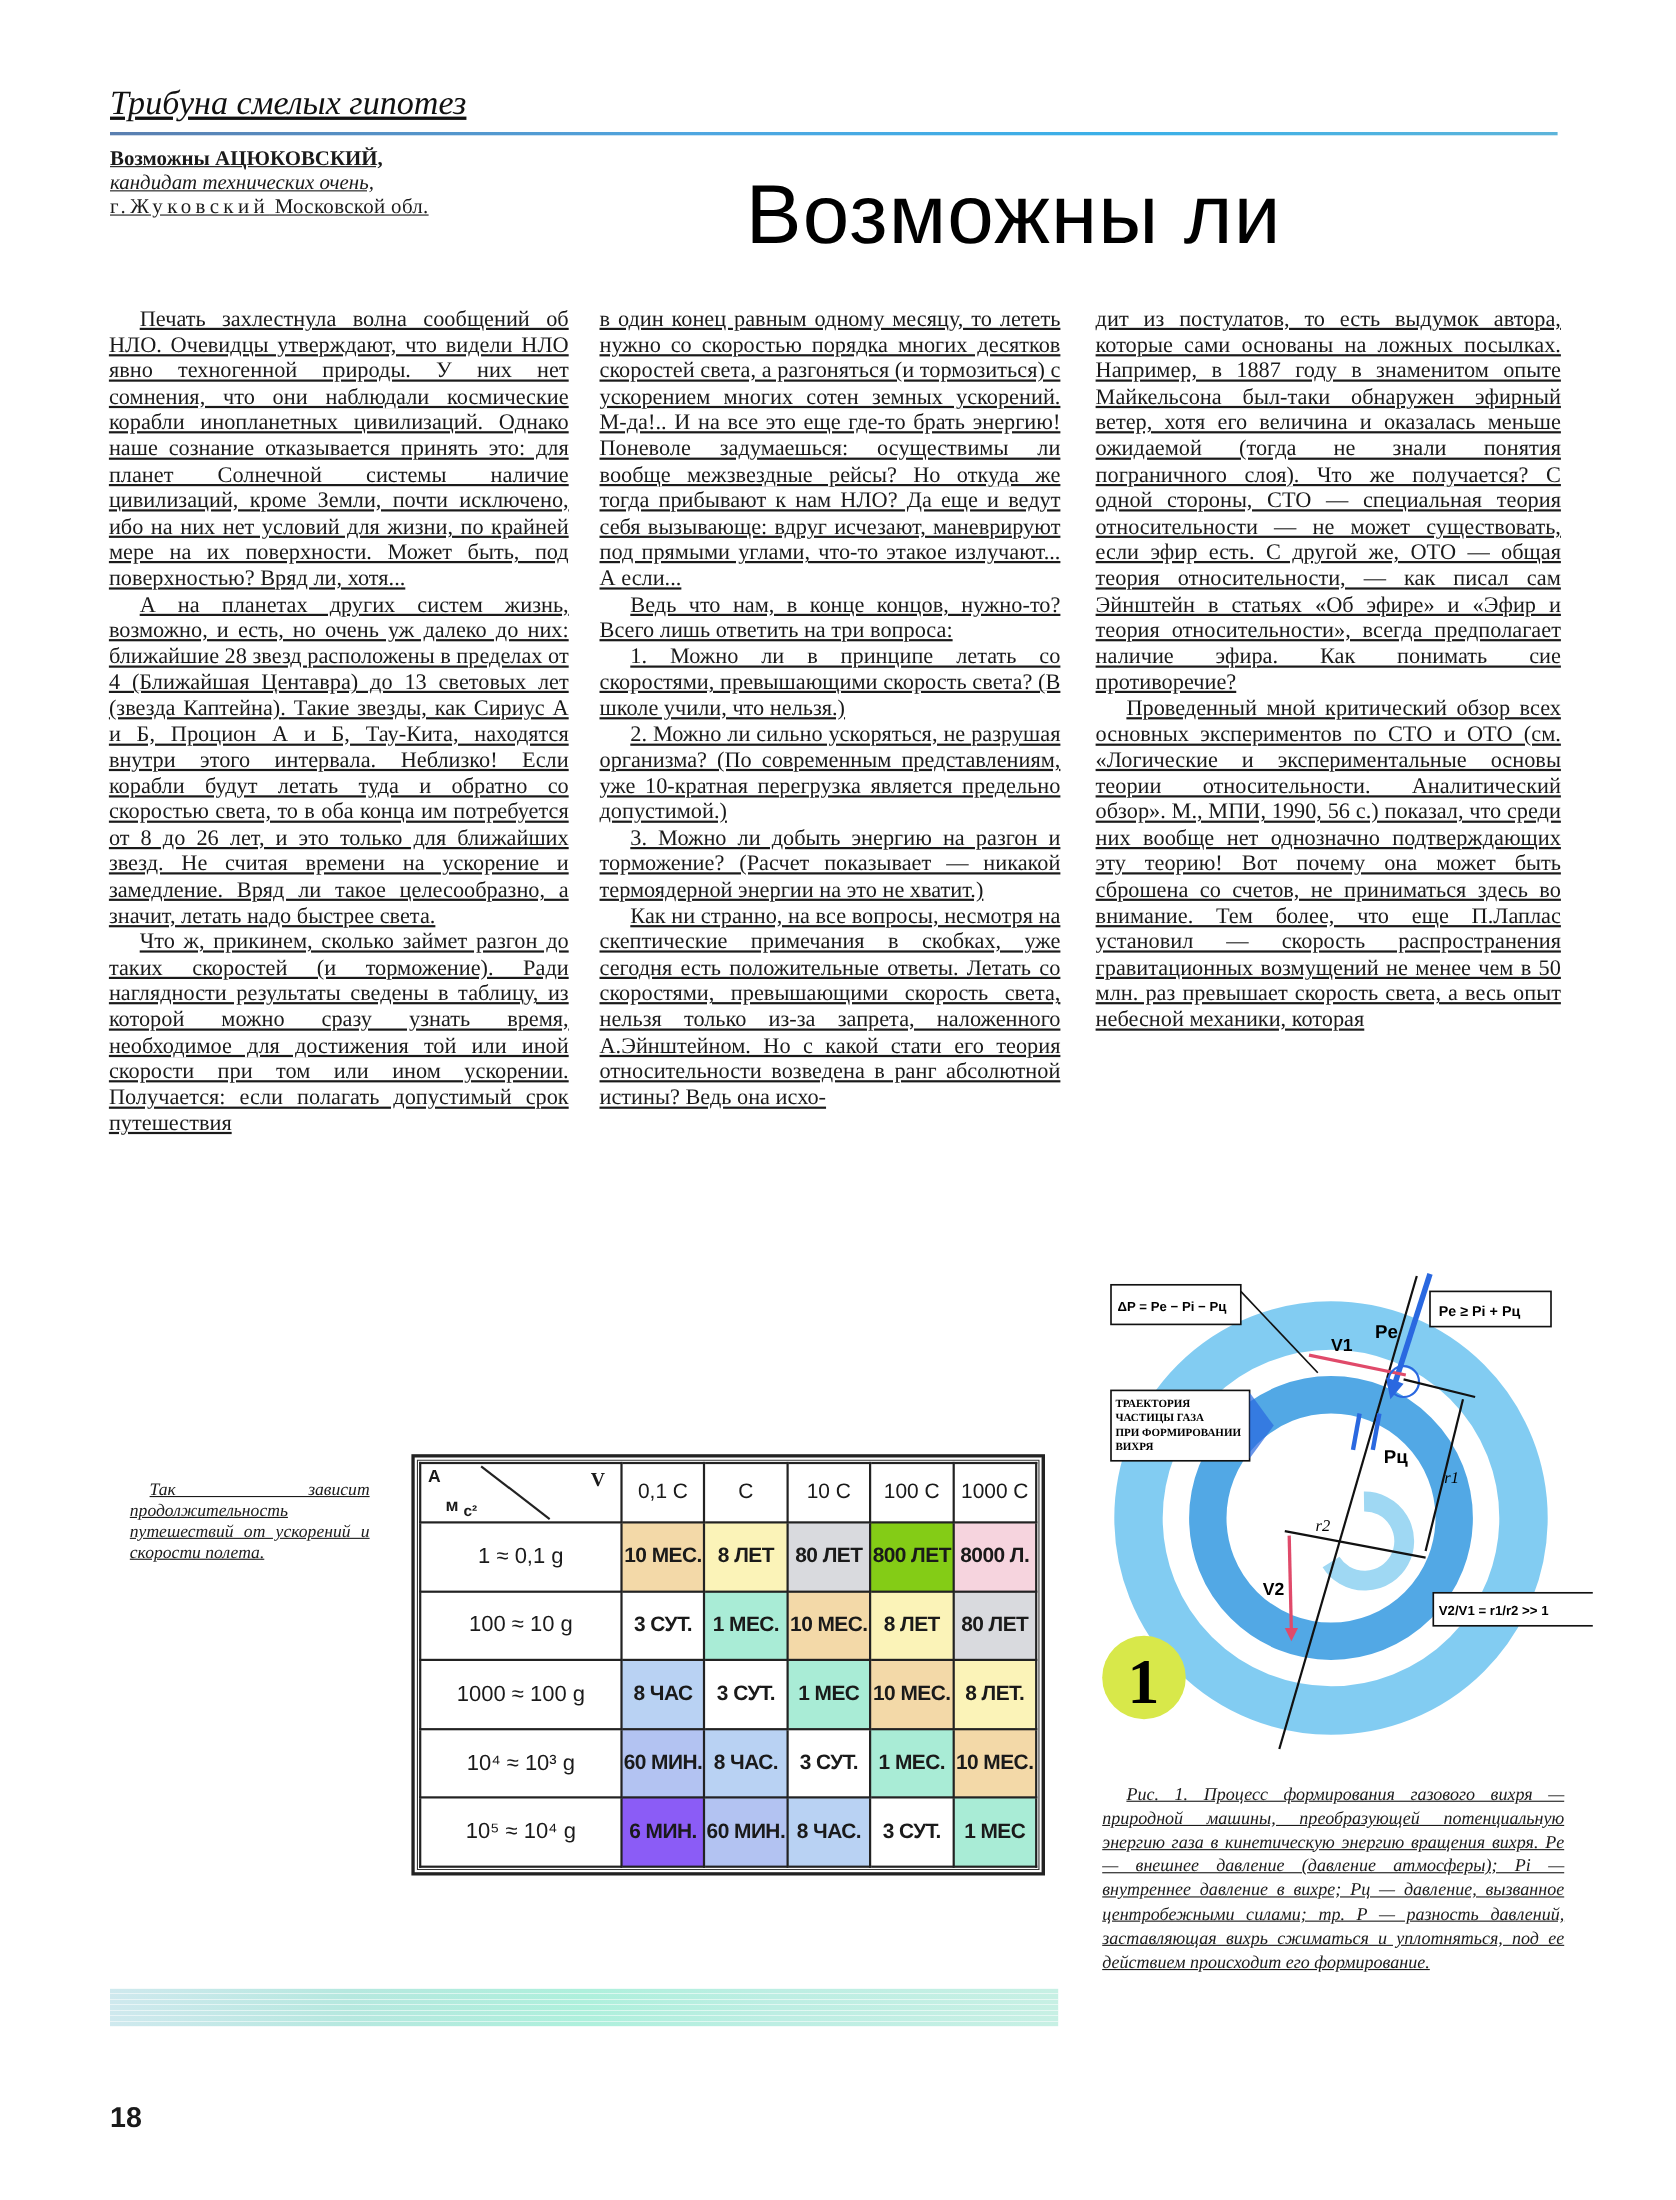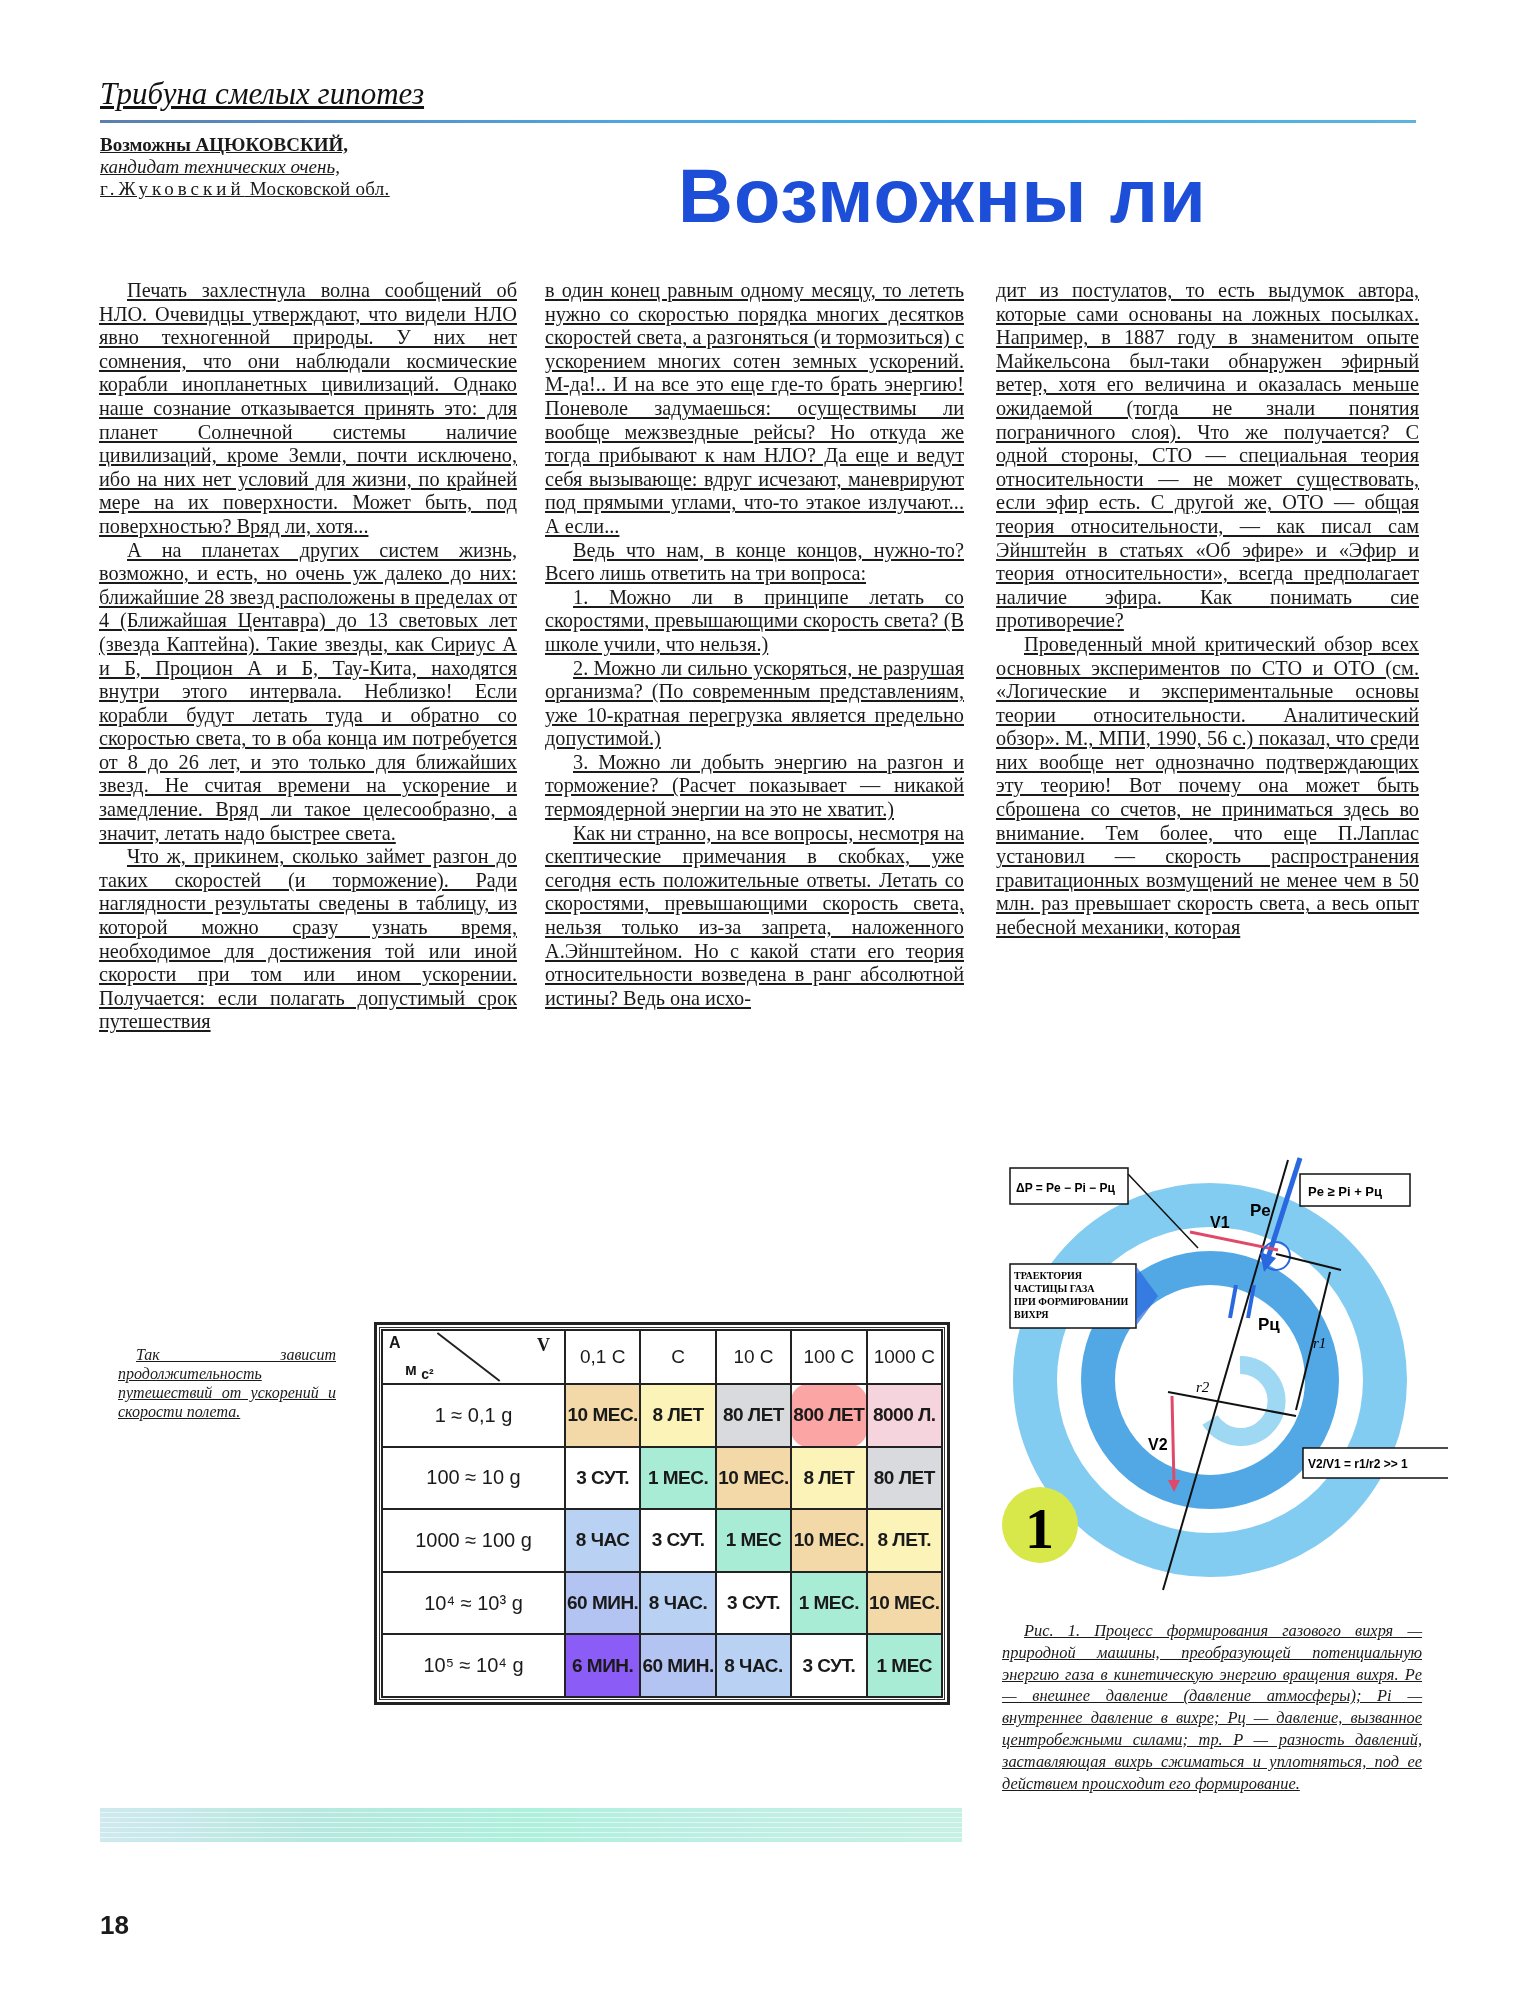--- a/index.html
+++ b/index.html
@@ -7,21 +7,21 @@
   .serif { font-family: "Liberation Serif", "DejaVu Serif", serif; text-decoration: underline; }
   .sans { font-family: "Liberation Sans", "DejaVu Sans", sans-serif; }
 
   .rubric { position: absolute; left: 100px; top: 76px; font-size: 31px; font-style: italic; color: #111; }
   .rule-top { position: absolute; left: 100px; top: 120px; width: 1316px; height: 3px;
     background: linear-gradient(90deg, #5a7fb0, #4fa6e0 40%, #3ab0e8 70%, #5db4da); }
   .author { position: absolute; left: 100px; top: 134px; font-size: 19px; line-height: 22px; }
   .author .name { font-weight: bold; }
   .author .degree { font-style: italic; }
   .author .city { letter-spacing: 0.3px; }
-  .title { position: absolute; left: 678px; top: 152px; font-size: 76px; font-weight: bold; color: #1d4ed8;
+  .title { position: absolute; left: 678px; top: 152px; font-size: 76px; font-weight: normal; color: #000000;
     letter-spacing: 1px; }
 
   .col { position: absolute; font-size: 20.3px; line-height: 23.6px; text-align: justify; }
   .col p { margin: 0; text-indent: 28px; }
   .col p.noindent { text-indent: 0; }
   #col1 { left: 99px; top: 279px; width: 418px; }
   #col2 { left: 545px; top: 279px; width: 419px; }
   #col3 { left: 996px; top: 279px; width: 423px; }
 
   .tcaption { position: absolute; left: 118px; top: 1345px; width: 218px; font-size: 16px; line-height: 19px;
@@ -117,21 +117,21 @@
         <th>100 С</th>
         <th>1000 С</th>
       </tr>
     </thead>
     <tbody id="tbody">
         <tr>
           <td class="rowh">1 ≈ 0,1 g</td>
           <td class="cell" style="background: rgb(243, 217, 168);">10 МЕС.</td>
           <td class="cell" style="background: rgb(251, 243, 184);">8 ЛЕТ</td>
           <td class="cell" style="background: rgb(217, 218, 222);">80 ЛЕТ</td>
-          <td class="cell" style="background: #fca5a5; border-radius: 17px;">800 ЛЕТ</td>
+          <td class="cell" style="background: #84cc16;">800 ЛЕТ</td>
           <td class="cell" style="background: rgb(246, 212, 222);">8000 Л.</td>
         </tr>
         <tr>
           <td class="rowh">100 ≈ 10 g</td>
           <td class="cell" style="background: rgb(255, 255, 255);">3 СУТ.</td>
           <td class="cell" style="background: rgb(169, 236, 214);">1 МЕС.</td>
           <td class="cell" style="background: rgb(243, 217, 168);">10 МЕС.</td>
           <td class="cell" style="background: rgb(251, 243, 184);">8 ЛЕТ</td>
           <td class="cell" style="background: rgb(217, 218, 222);">80 ЛЕТ</td>
         </tr>

